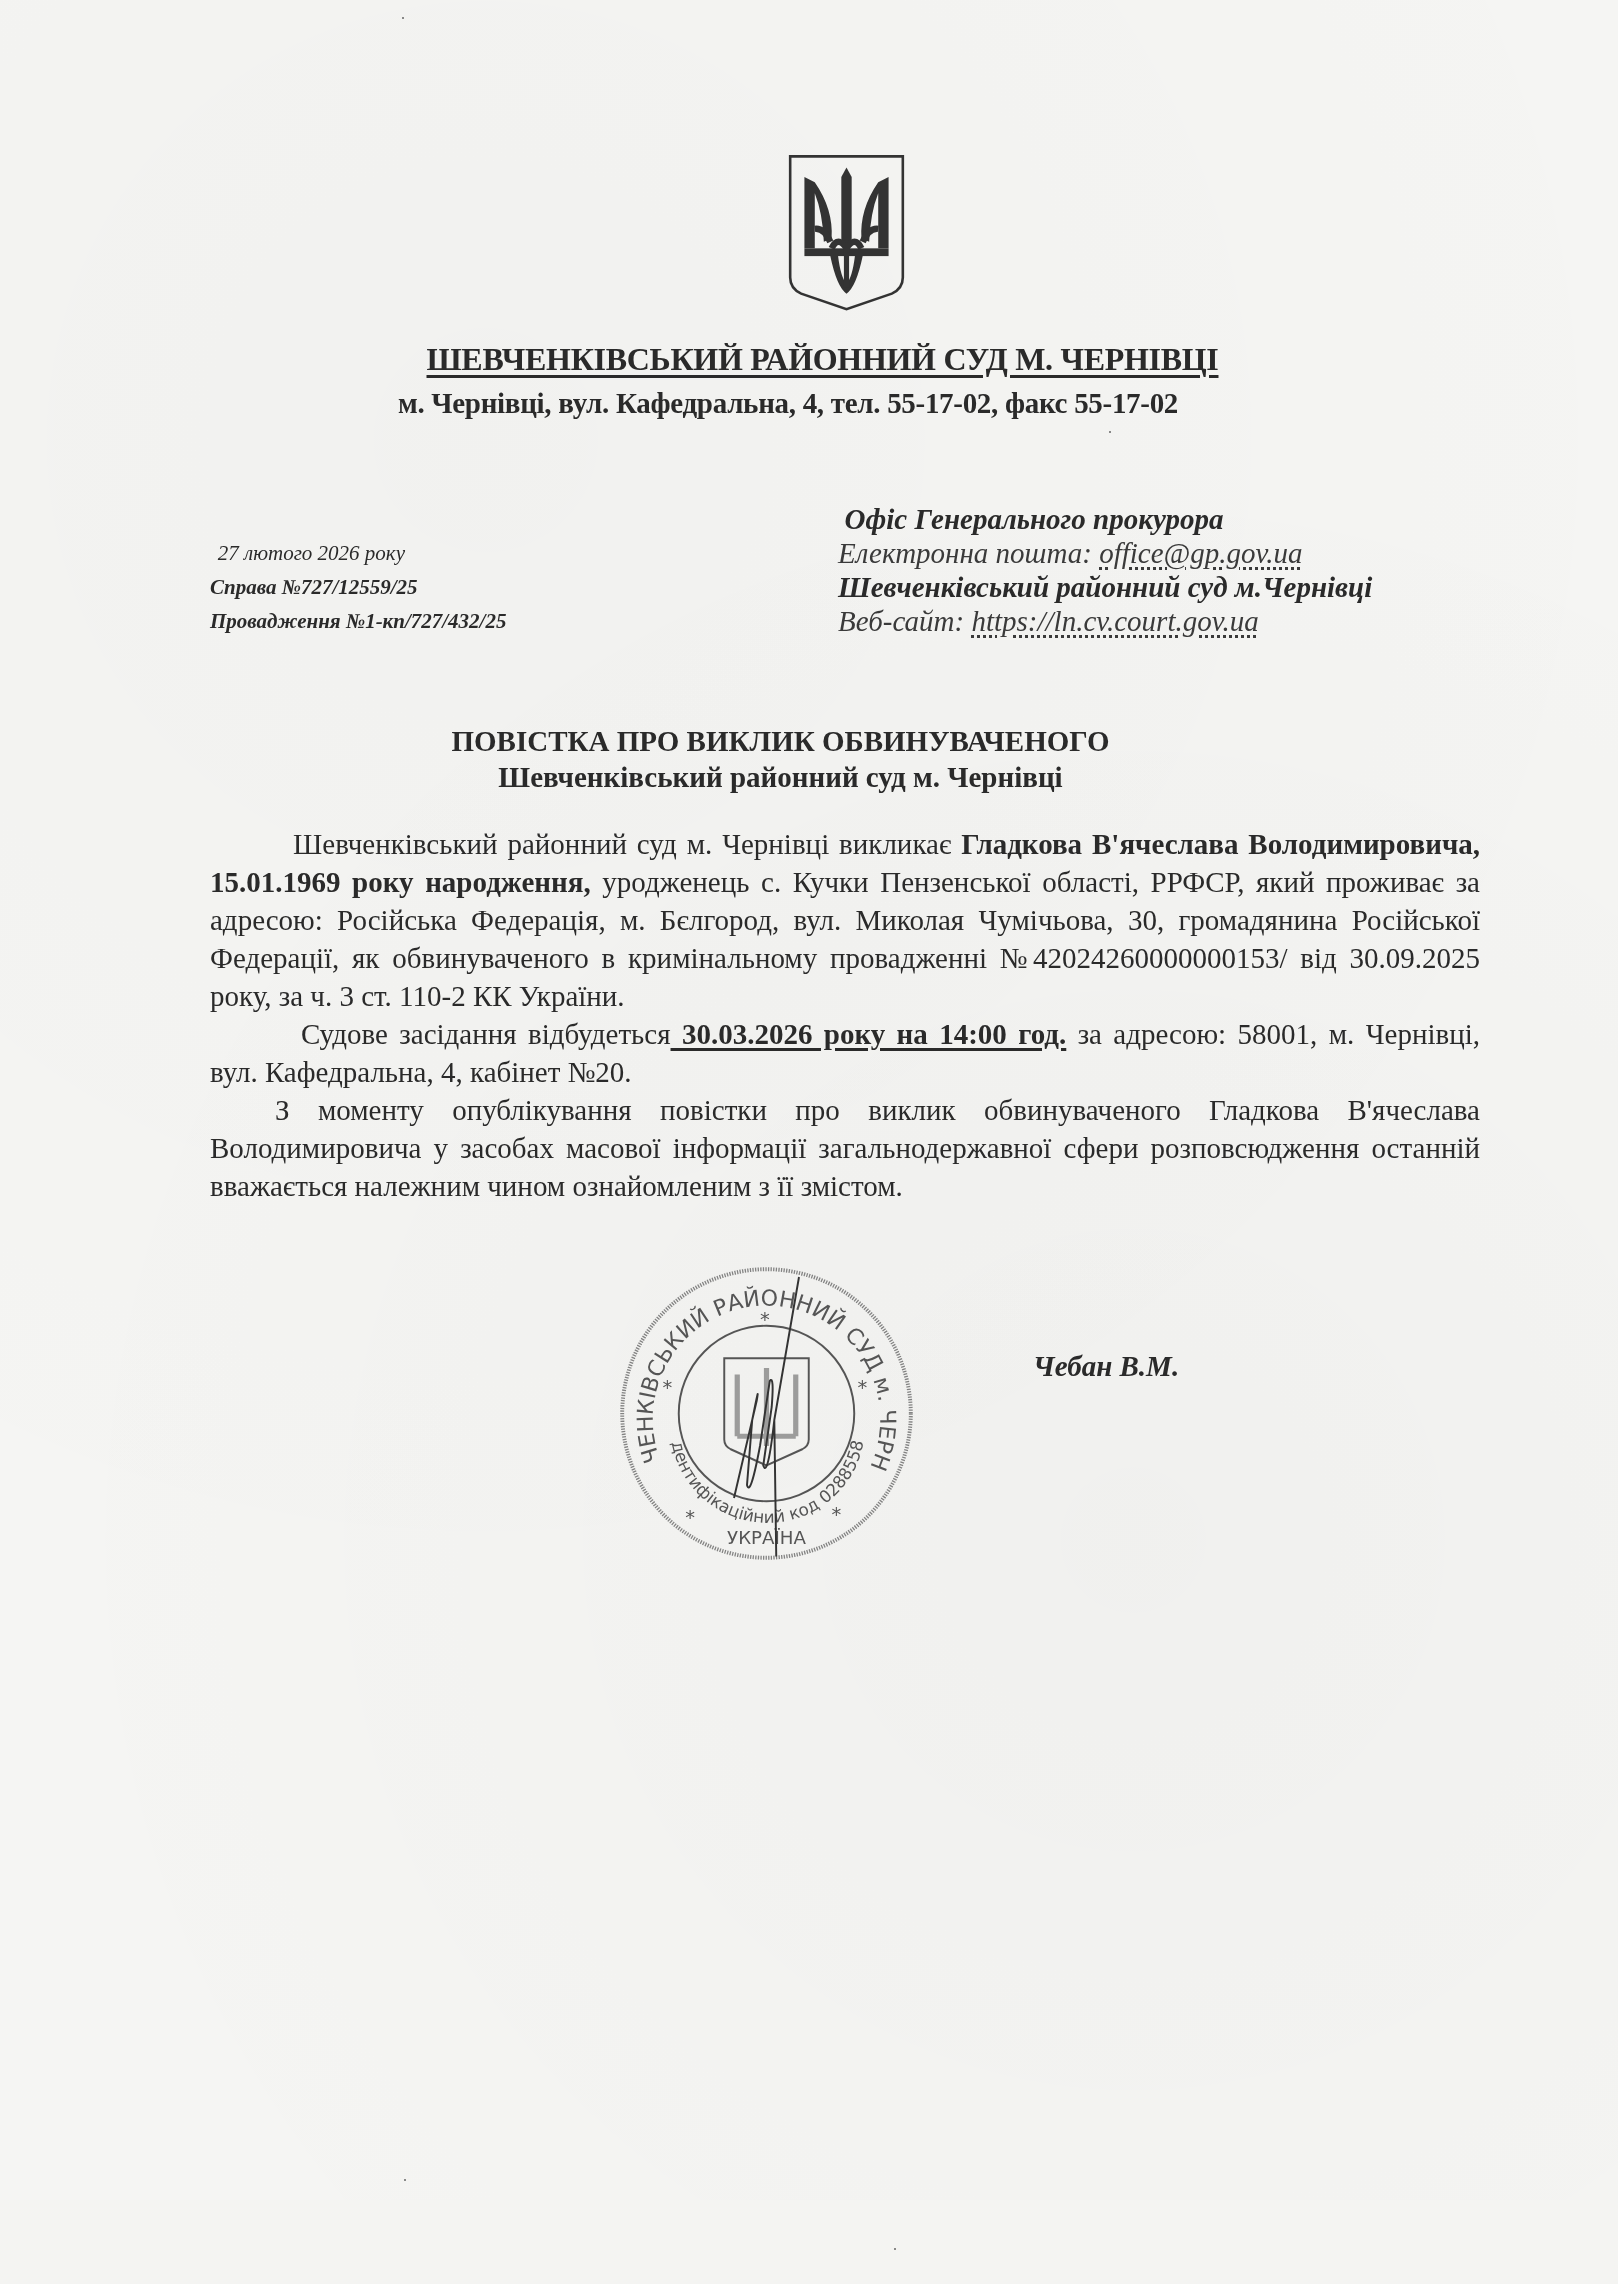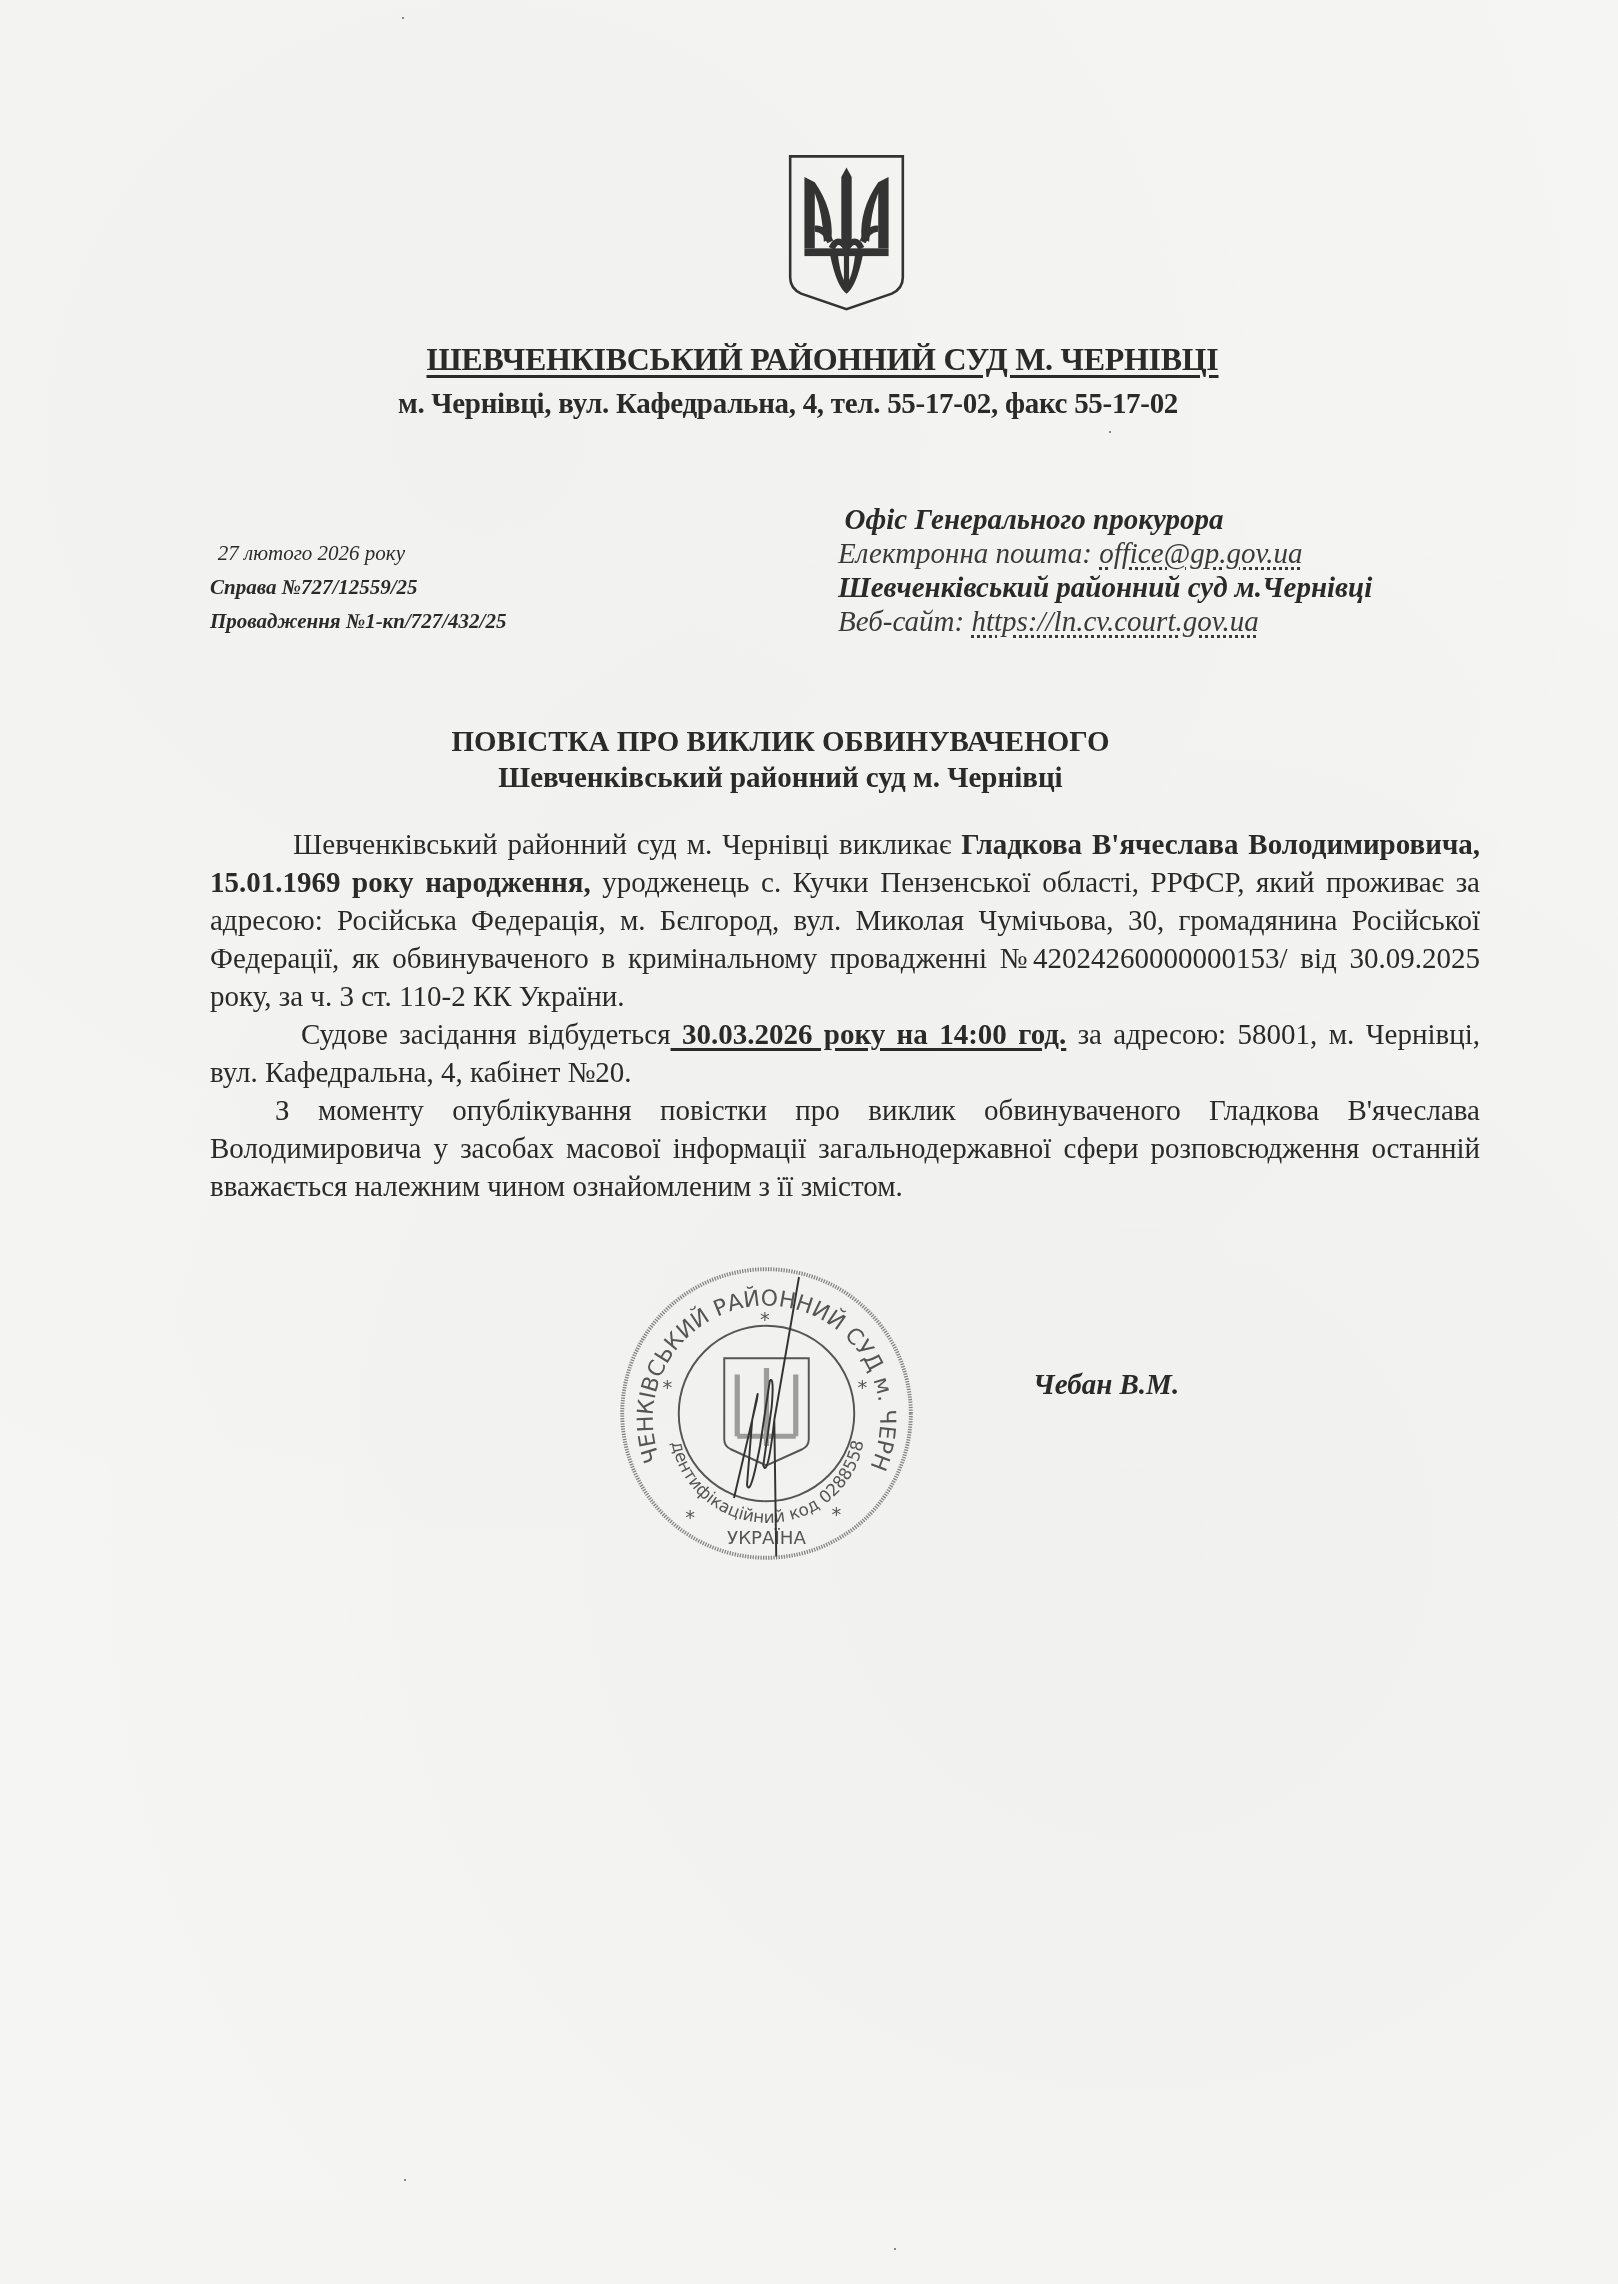--- a/index.html
+++ b/index.html
@@ -58,21 +58,21 @@
     text-align: justify;
   }
   .body-text p { margin: 0; }
   .indent1 { text-indent: 83px; }
   .indent2 { text-indent: 91px; }
   .indent3 { text-indent: 65px; }
   .bold { font-weight: bold; }
   .u-bold { font-weight: bold; text-decoration: underline; text-decoration-thickness: 2.6px; text-underline-offset: 3.9px; margin-top: 48px; }
 
   .sign-left { left: 210px; top: 1313px; font-style: italic; font-weight: bold; font-size: 29px; line-height: 38px; }
-  .sign-right { left: 1033px; top: 1350px; font-style: italic; font-weight: bold; font-size: 29px; margin-top: 18px; }
+  .sign-right { left: 1033px; top: 1350px; font-style: italic; font-weight: bold; font-size: 29px; }
 
   .stamp { left: 604px; top: 1251px; width: 325px; height: 325px; }
 
   .speck { width: 1.9px; height: 1.9px; background: #666; border-radius: 50%; }
 </style>
 </head>
 <body>
 
 <div class="page">
 

